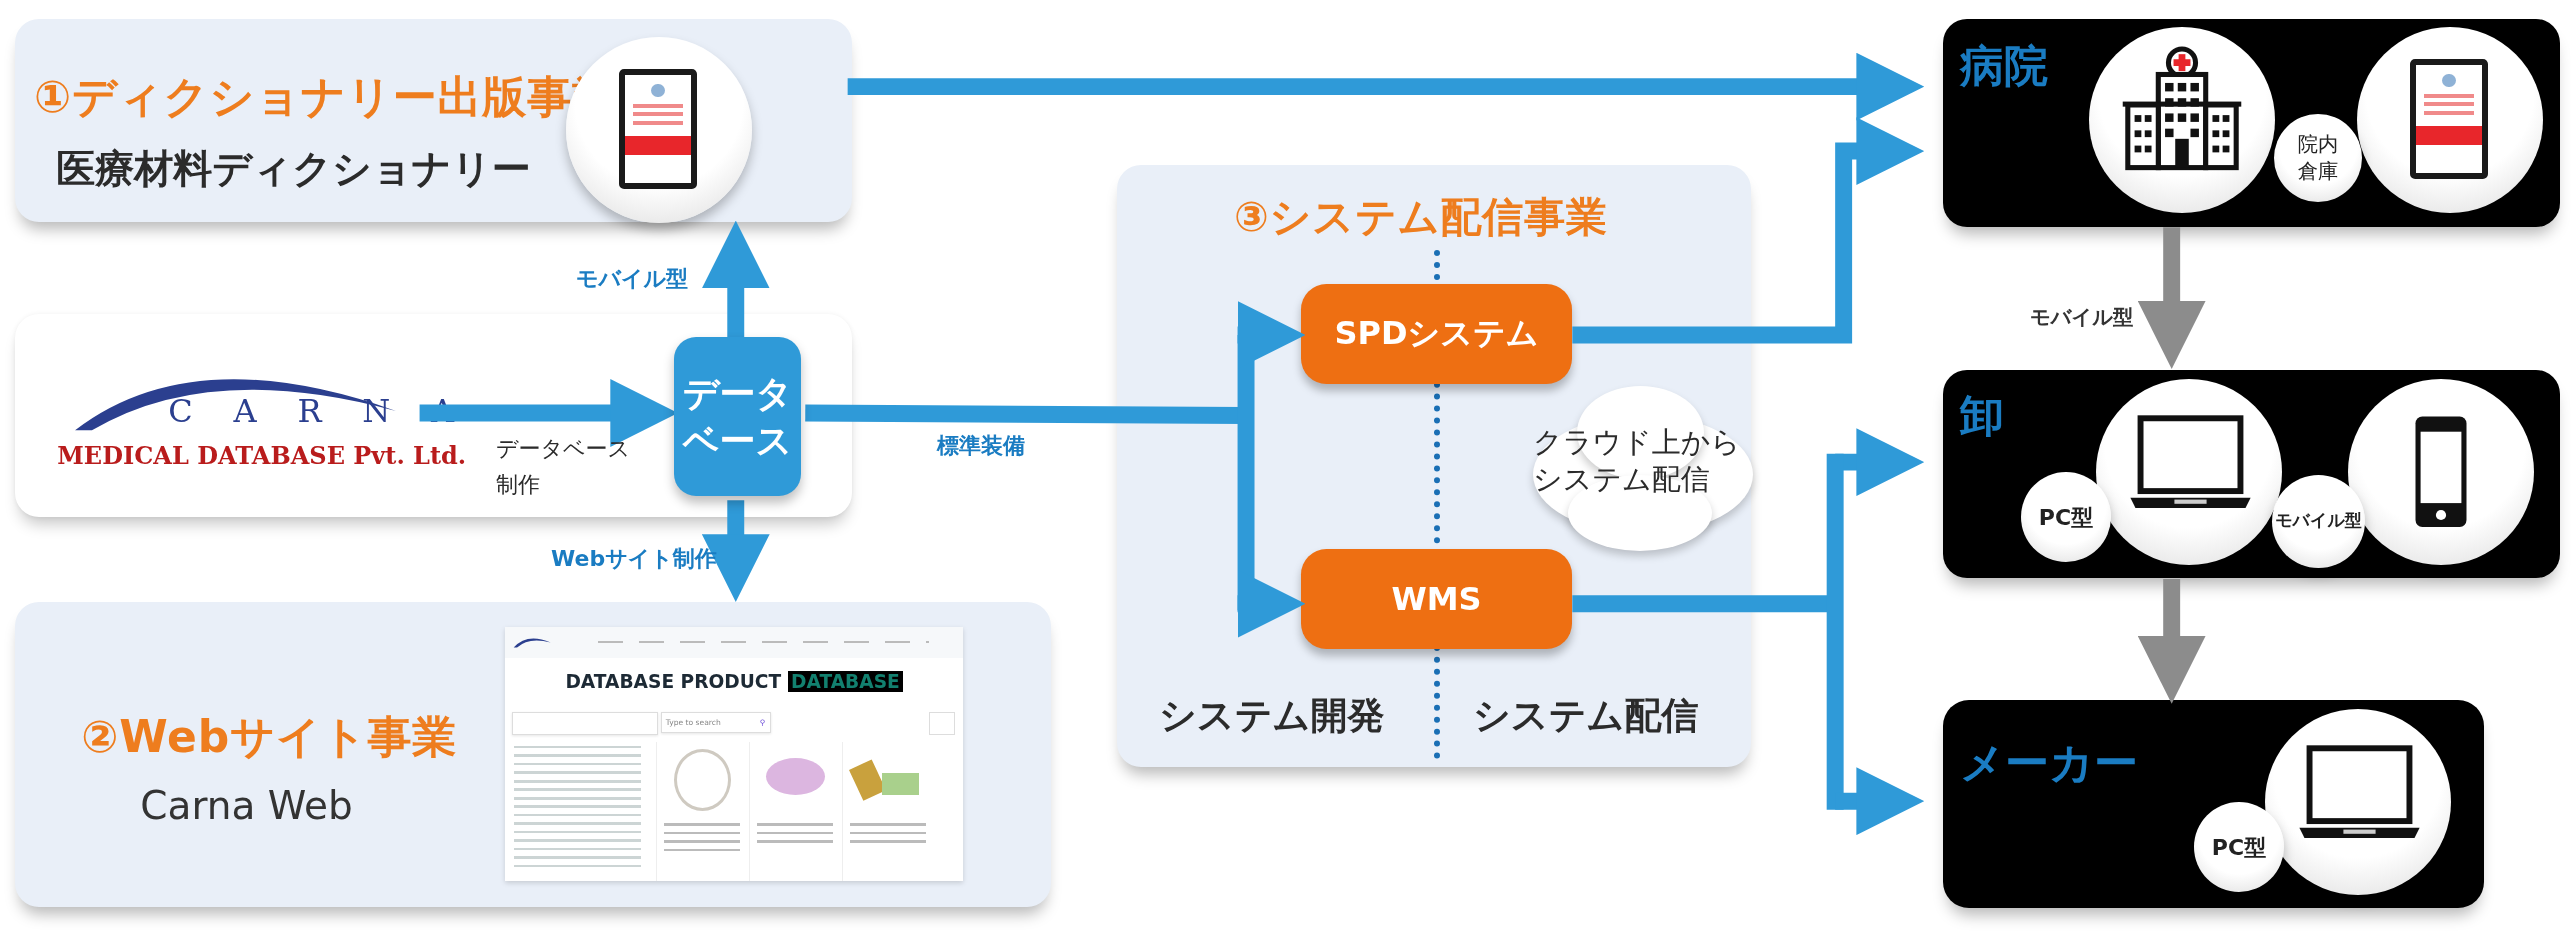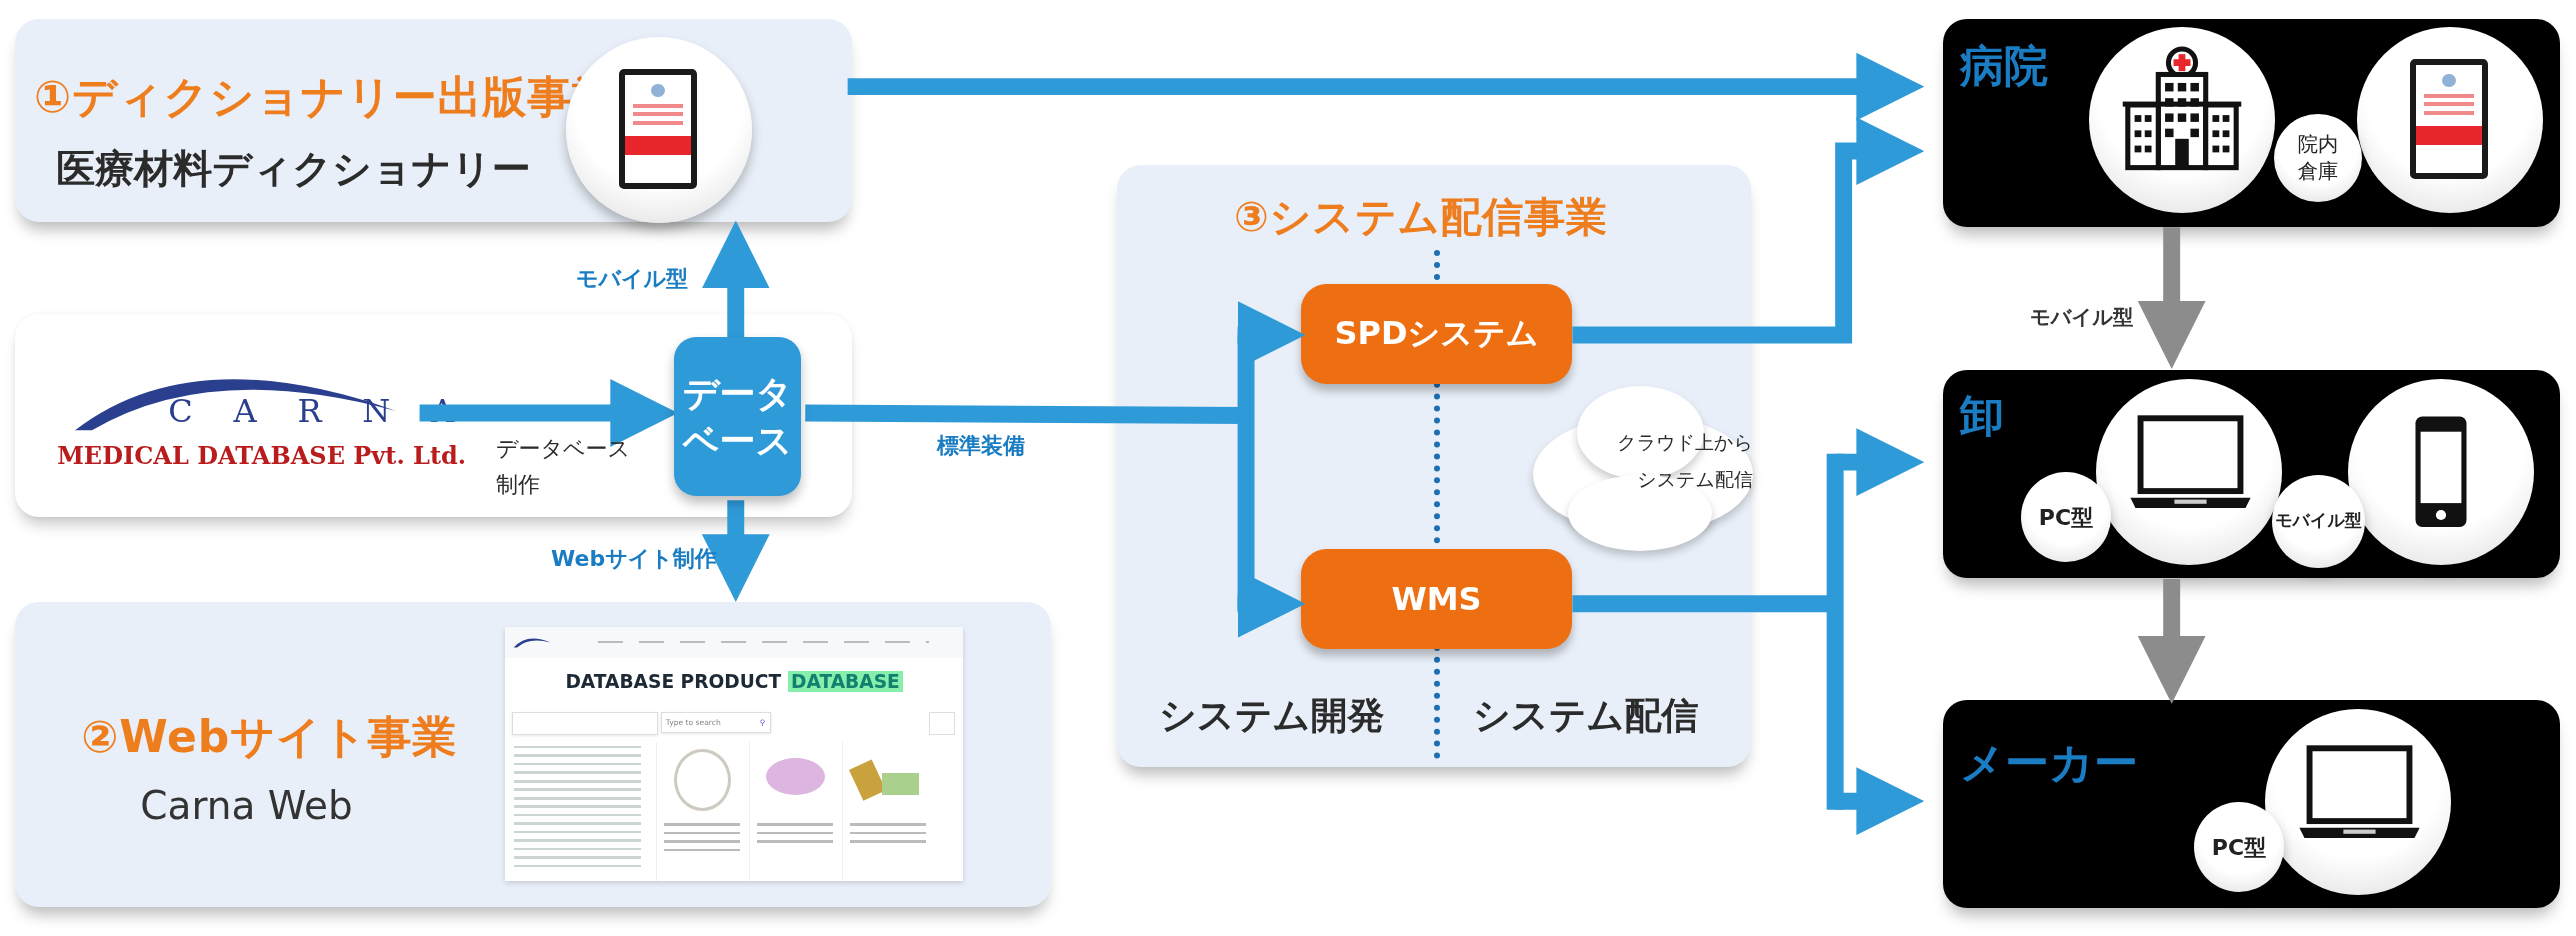--- a/index.html
+++ b/index.html
@@ -82,21 +82,21 @@
 
   <div class="web-shot" style="left:490px; top:25.4px; width:458px; height:254px;">
     <div class="abs" style="left:0; top:0; width:458px; height:30.5px; background:#f6f8fa;">
       <svg class="abs" style="left:6.8px; top:6.8px;" width="42" height="15.3" viewBox="0 0 50 18">
         <path d="M2 16 Q 18 -2 46 10 Q 20 3 6 16 Z" fill="#2b3f8f"></path>
       </svg>
       <div class="abs" style="left:93px; top:13.6px; width:331px; height:2.5px; background:repeating-linear-gradient(90deg,#bbb 0 25.4px,transparent 25.4px 41px);"></div>
     </div>
     <div class="abs" style="left:0; width:458px; top:44px; text-align:center; font-size:18.6px; font-weight:bold; color:#1d2a35;">
       <span>DATABASE PRODUCT</span>
-      <span style="background:#86efac; color:#12806f; padding:0 3.4px;">DATABASE</span>
+      <span style="background:#000000; color:#12806f; padding:0 3.4px;">DATABASE</span>
     </div>
     <div class="abs" style="left:6.8px; top:85px; width:144px; height:20.3px; border:0.8px solid #ddd; box-shadow:0 0.8px 2.5px rgba(0,0,0,0.1);"></div>
     <div class="abs" style="left:156px; top:85px; width:110px; height:20.3px; border:0.8px solid #ddd; box-shadow:0 0.8px 2.5px rgba(0,0,0,0.1); font-size:7.6px; color:#888; line-height:20.3px; padding-left:3.4px; box-sizing:border-box;">
       <span>Type to search</span>
       <span style="position:absolute; right:5.1px; color:#6a4bd8;">⚲</span>
     </div>
     <div class="abs" style="left:424px; top:85px; width:24px; height:20.3px; border:0.8px solid #ddd;"></div>
     <div class="abs" style="left:8.5px; top:119px; width:127px; height:127px;
          background:repeating-linear-gradient(180deg,#9aa 0 2.5px,transparent 2.5px 8.5px); opacity:0.5;"></div>
     <div class="abs" style="left:151px; top:115px; width:90px; height:139px; border-left:0.8px solid #eee;">
@@ -118,21 +118,21 @@
 <div class="panel panel-blue" style="left:1117px; top:165px; width:634px; height:602px;">
   <div class="abs orange-title" style="left:117px; top:25.4px; font-size:41px;">③システム配信事業</div>
   <div class="abs" style="left:317px; top:85px; width:0; height:509px; border-left:6.8px dotted #1a6fb5;"></div>
   <div class="abs dark-text" style="left:42px; top:526px; font-size:37px;">システム開発</div>
   <div class="abs dark-text" style="left:356px; top:526px; font-size:37px;">システム配信</div>
 </div>
 
 <div class="cloud" style="left:1533px; top:415px; width:220px; height:119px;"></div>
 <div class="cloud" style="left:1577px; top:386px; width:127px; height:93px;"></div>
 <div class="cloud" style="left:1568px; top:475px; width:144px; height:76px;"></div>
-<div class="abs" style="left:1533px; top:424px; width:220px; text-align:right; font-size:19px; color:#2b2b2b; line-height:37px;">
+<div class="abs" style="left:1533px; top:424px; width:220px; text-align:left; font-size:29px; color:#2b2b2b; line-height:37px;">
   <div>クラウド上から</div>
   <div>システム配信</div>
 </div>
 
 <div class="orange-box" style="left:1301px; top:284px; width:271px; height:100px; font-size:32px;">
   <span>SPDシステム</span>
 </div>
 <div class="orange-box" style="left:1301px; top:549px; width:271px; height:100px; font-size:32px;">
   <span>WMS</span>
 </div>
@@ -210,21 +210,21 @@
       <rect x="10" y="4" width="60" height="130" rx="8" fill="#111"></rect>
       <rect x="16" y="22" width="48" height="84" fill="#fff"></rect>
       <circle cx="40" cy="120" r="6" fill="#fff"></circle>
     </svg>
   </div>
   <div class="circle" style="left:329px; top:105px; width:93px; height:93px;">
     <div class="abs" style="left:0; width:93px; top:34px; text-align:center; font-size:17px; font-weight:bold; color:#222;">モバイル型</div>
   </div>
 </div>
 
-<div class="panel panel-yellow" style="left:1943px; top:700px; width:617px; height:208px;">
+<div class="panel panel-yellow" style="left:1943px; top:700px; width:541px; height:208px;border-radius:26px;">
   <div class="abs blue-label" style="left:17px; top:34px; font-size:44px;">メーカー</div>
   <div class="circle" style="left:322px; top:8.5px; width:186px; height:186px;">
     <svg class="abs" style="left:30.5px; top:34px;" width="127" height="102" viewBox="0 0 150 120">
       <rect x="16" y="6" width="118" height="86" fill="#fff" stroke="#111" stroke-width="7"></rect>
       <path d="M4 100 L146 100 L140 112 L10 112 Z" fill="#111"></path>
       <rect x="56" y="102" width="38" height="5" fill="#ccc"></rect>
     </svg>
   </div>
   <div class="circle" style="left:251px; top:102px; width:90px; height:90px;">
     <div class="abs" style="left:0; width:90px; top:30.5px; text-align:center; font-size:22px; font-weight:bold; color:#222;">PC型</div>

